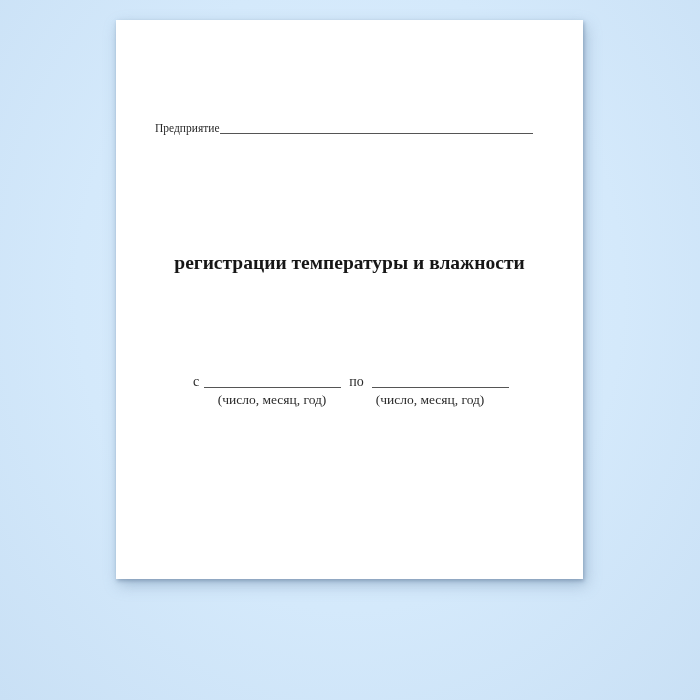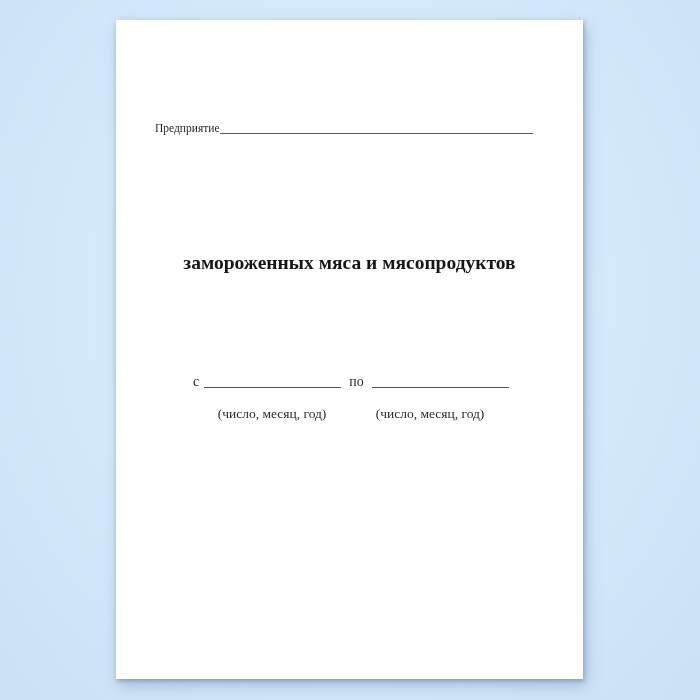--- a/index.html
+++ b/index.html
@@ -13,21 +13,21 @@
     background: radial-gradient(ellipse at 50% 42%, #ddeefd 0%, #d4e9fb 55%, #c9e0f5 100%);
     font-family: "Liberation Serif", "DejaVu Serif", serif;
     color: #1f1f1f;
     position: relative;
   }
   .paper {
     position: absolute;
     left: 116px;
     top: 20px;
     width: 467px;
-    height: 659px;
+    height: 559px;
     background: #ffffff;
     box-shadow: 1px 2px 4px rgba(100,125,155,0.55), 3px 6px 14px rgba(100,130,165,0.40);
   }
   
   .enterprise-row {
     position: absolute;
     top: 101px;
     left: 39px;
     right: 50px;
     display: flex;
@@ -83,42 +83,42 @@
   .date-row .blank-line {
     flex: 1;
     border-bottom: 1px solid #555;
     margin: 0 0 2px 0;
     height: 1px;
   }
   .date-row .label-from { margin-right: 5px; }
   .date-row .label-to   { margin: 0 8px; text-align: right; }
   .caption-row {
     display: flex;
-    margin-top: 16px;
+    margin-top: 2px;
     font-size: 13.5px;
     line-height: 16px;
   }
   .caption-row .caption-cell {
     width: 50%;
     text-align: center;
     color: #2a2a2a;
   }
 </style>
 </head>
 <body>
 
 <div class="paper">
 
   <div class="enterprise-row">
     <span>Предприятие</span>
     <span class="fill-line"></span>
   </div>
 
   <div class="title-block">
-    <div class="title-sub">замороженных мяса и мясопродуктов</div>
+    <div class="title-sub">регистрации температуры и влажности</div>
   </div>
 
   <div class="date-block">
     <div class="date-row">
       <span class="date-label label-from">с</span>
       <span class="blank-line"></span>
       <span class="date-label label-to">по</span>
       <span class="blank-line"></span>
     </div>
     <div class="caption-row">

